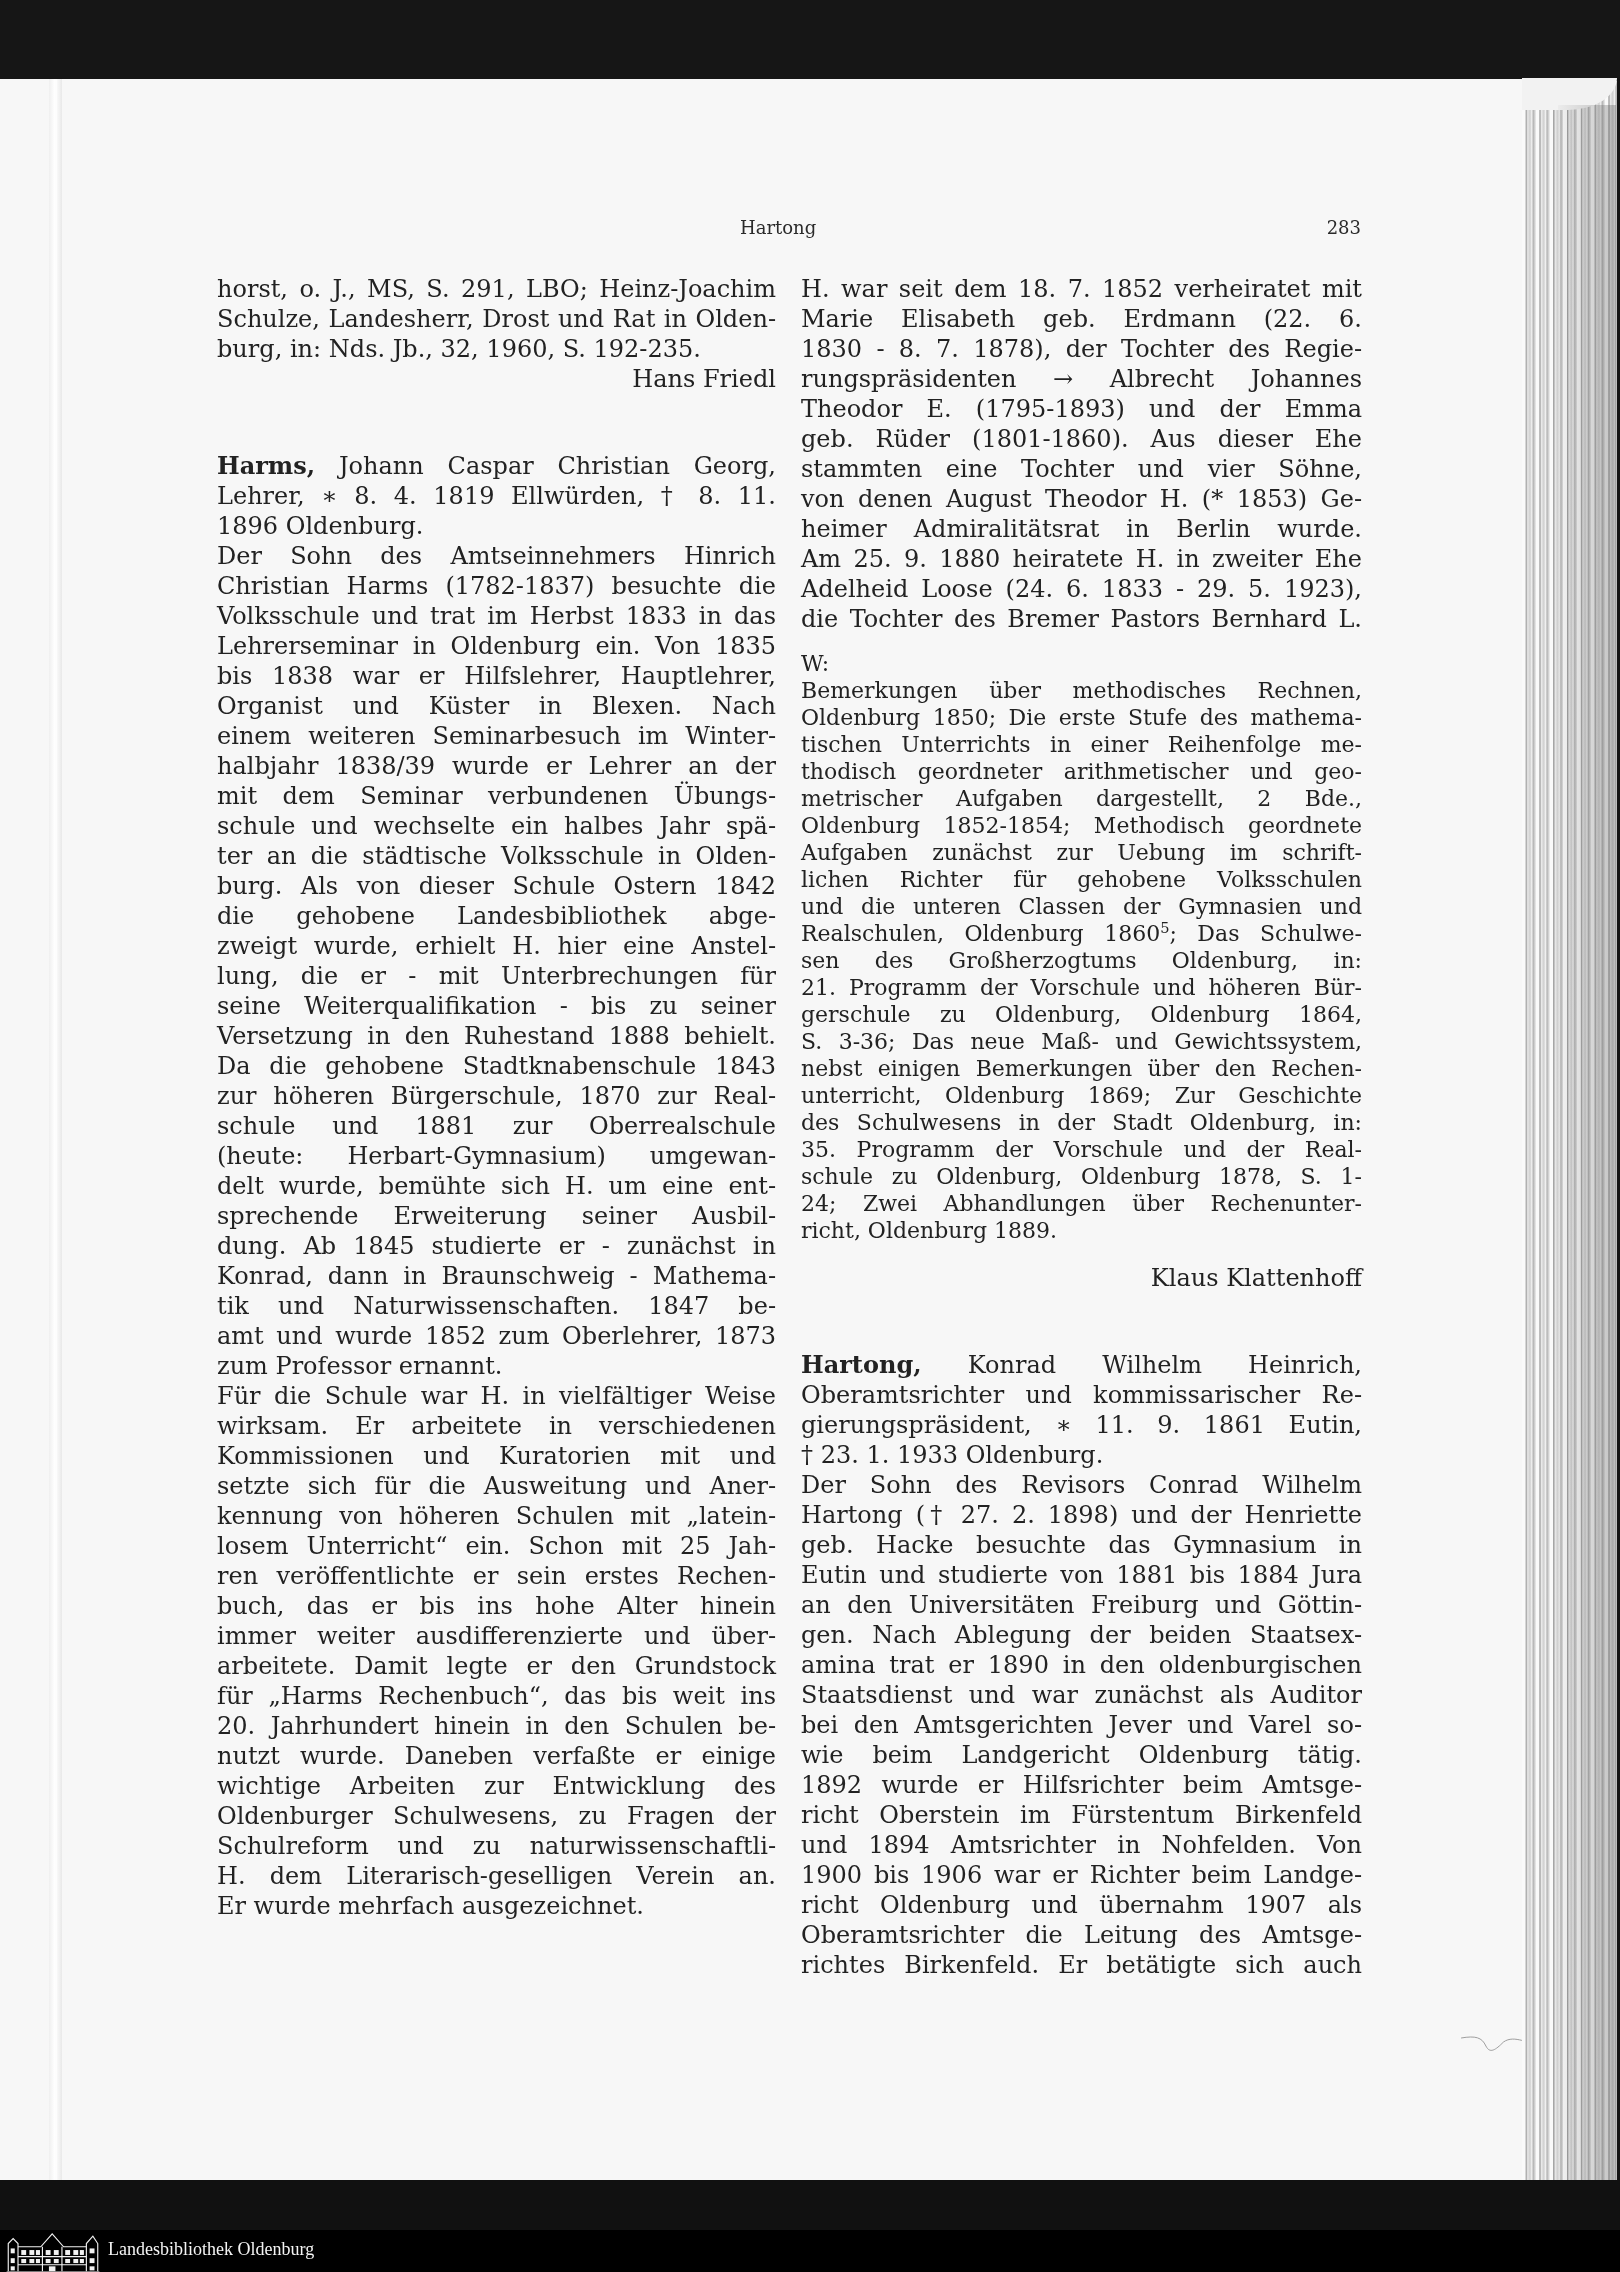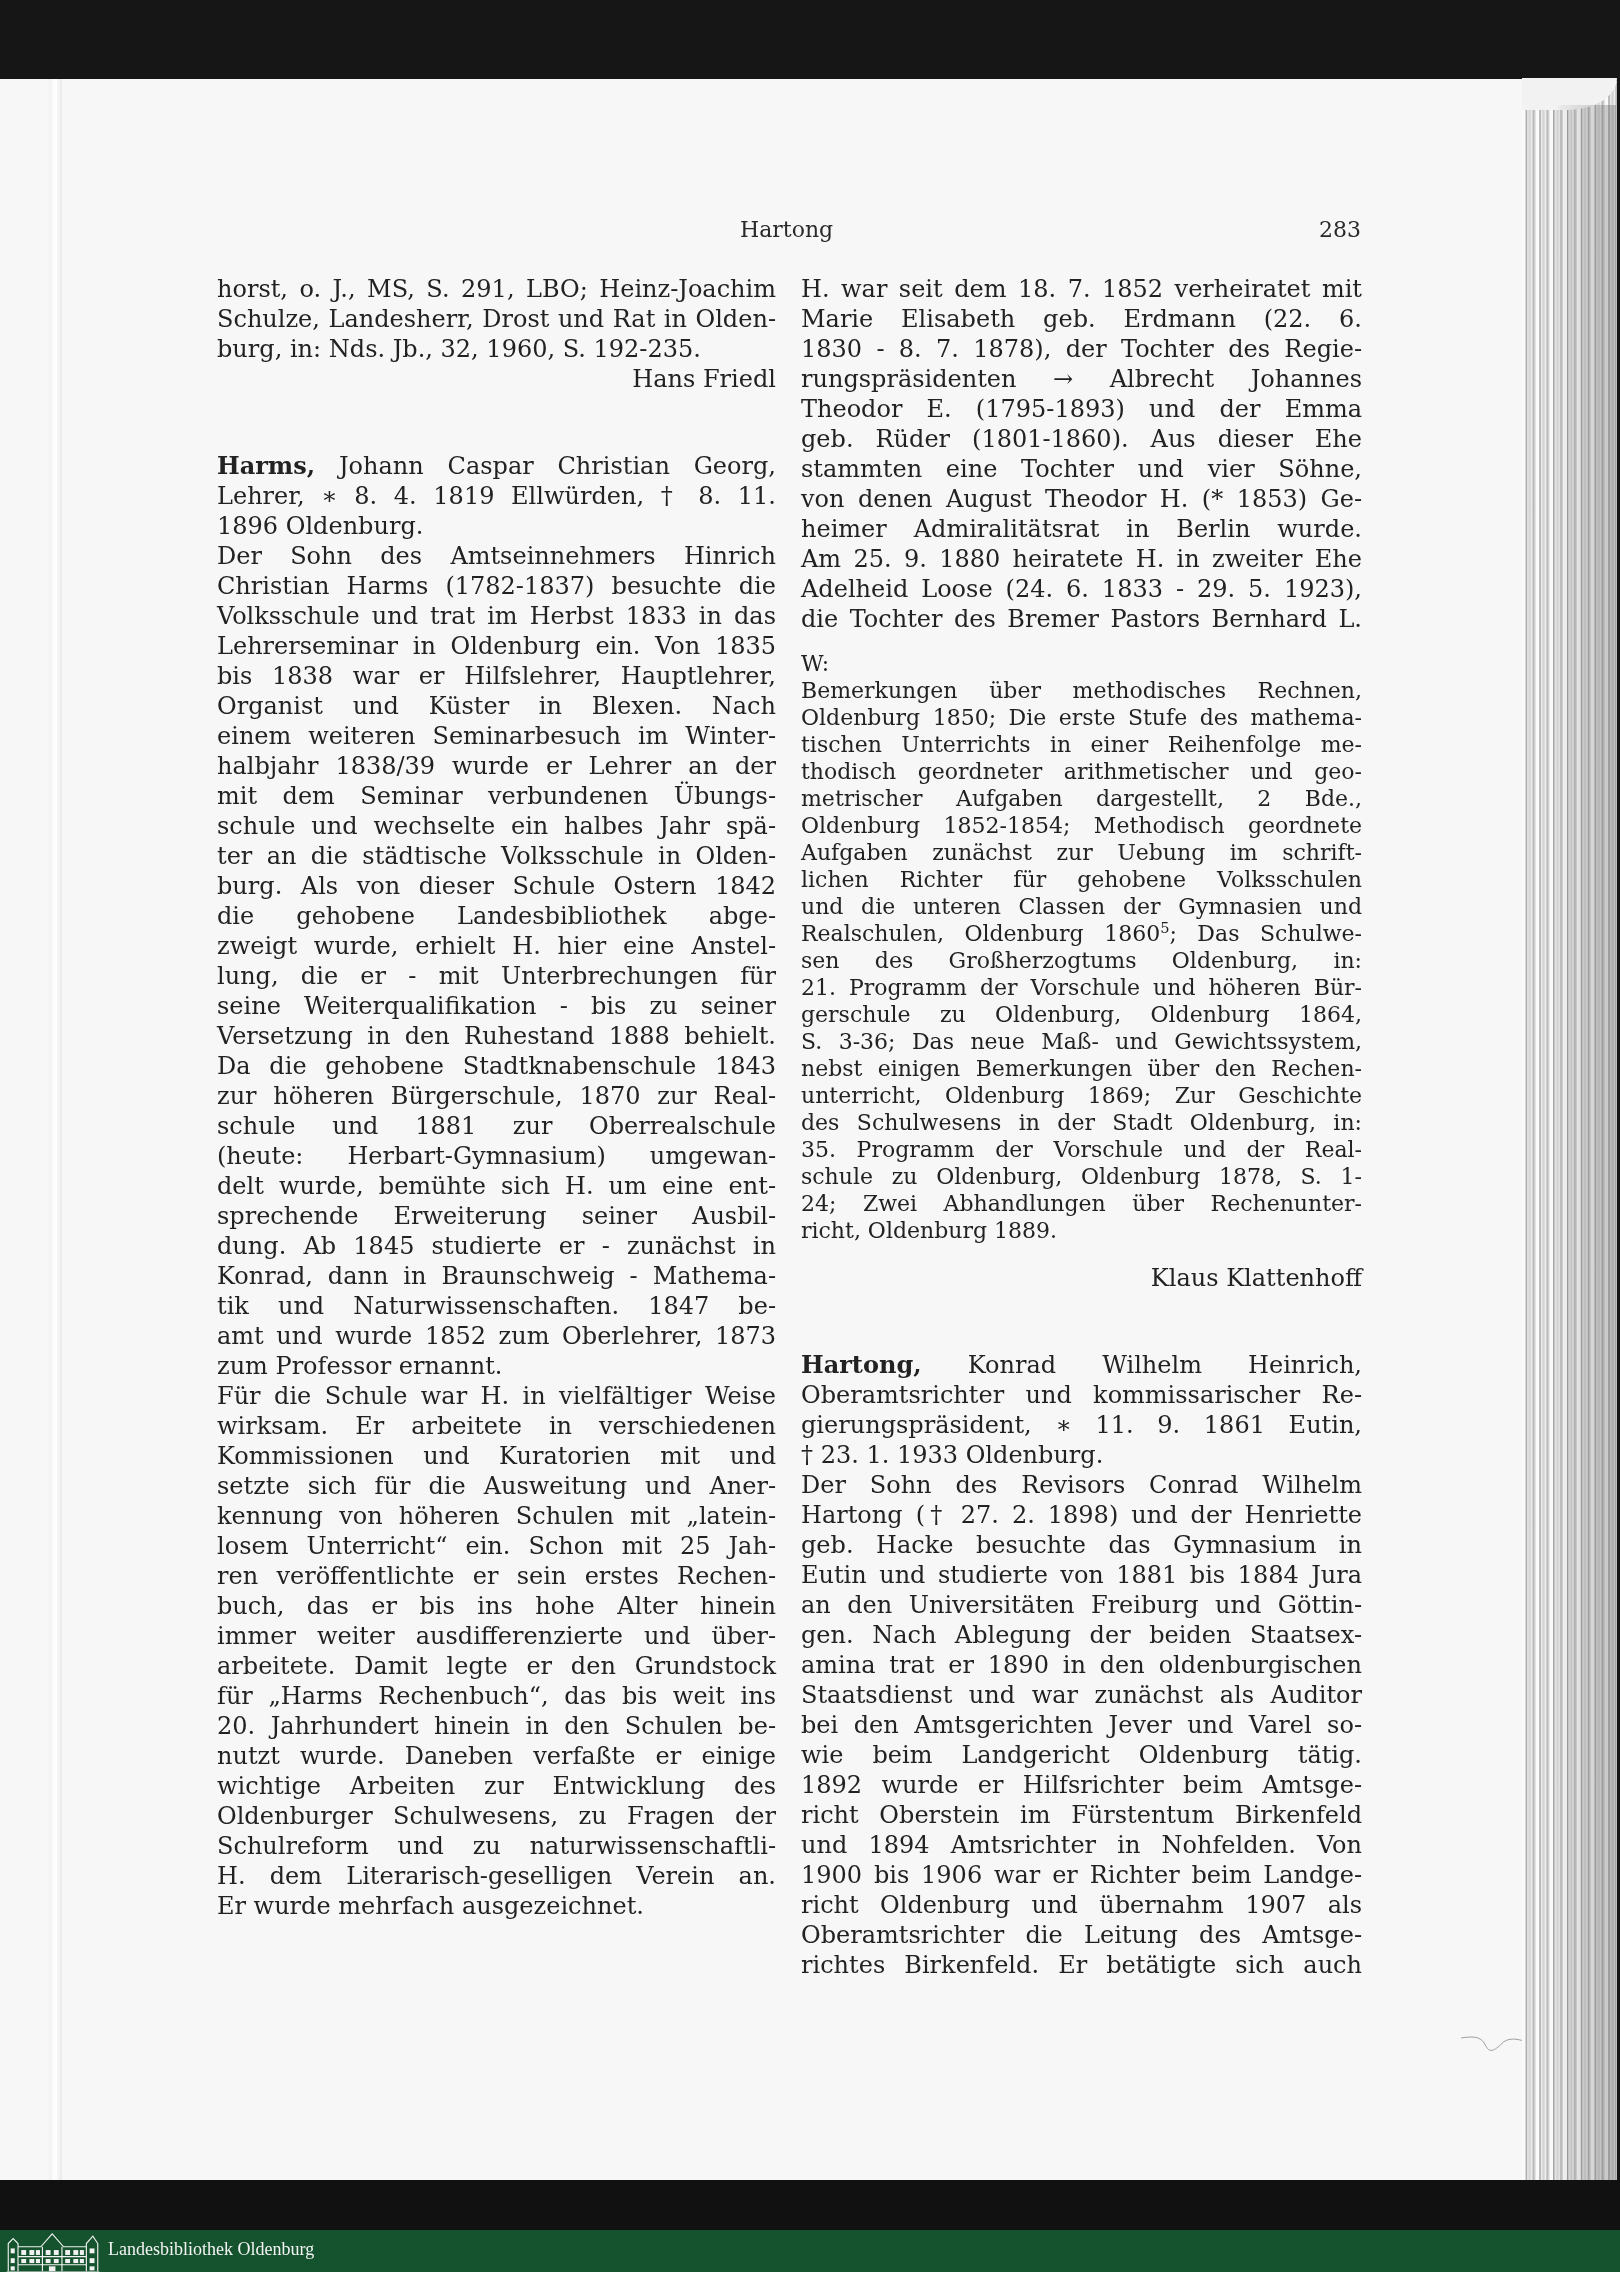--- a/index.html
+++ b/index.html
@@ -28,21 +28,21 @@
     position: absolute; left: 36px; top: 24px; width: 58px; height: 2075px;
     background: linear-gradient(to right, rgba(120,120,120,0.05), rgba(90,90,90,0.35));
   }
   .page-edges .cap {
     position: absolute; left: 0; top: -3.2px; width: 95px; height: 32px;
     background: #f2f2f2; border-bottom-right-radius: 49px 32px;
   }
 
   .header {
     position: absolute; top: 217px; left: 217px; width: 1144px; height: 41px;
-    font-size: 22px; color: #2a2a2a;
+    font-size: 18px; color: #2a2a2a;
   }
   .header .running-title { position: absolute; left: 523px; top: 0; }
   .header .page-number { position: absolute; right: 0; top: 0; }
 
   .col {
     position: absolute; top: 274px;
     font-size: 24px; line-height: 30px; color: #222;
     text-align: justify;
   }
   .col.left { left: 217px; width: 559px; }
@@ -50,21 +50,21 @@
   .col .line { display: block; text-align: justify; text-align-last: justify; white-space: nowrap; }
   .col .line.last { text-align-last: left; }
   .col .line.right-align { text-align: center; text-align-last: right; }
   .gap-sm { height: 16px; }
   .gap-lg { height: 57px; }
   .col b { font-weight: bold; }
   .sup { font-size: 14.6px; vertical-align: super; line-height: 0; }
 
   .footer {
     position: absolute; left: 0; top: 2230px; width: 1621px; height: 42px;
-    background: #14532d;
+    background: #000000;
   }
   .footer .logo { position: absolute; left: 4.9px; top: 1.6px; width: 96px; height: 41px; }
   .footer .label {
     position: absolute; left: 108px; top: 9px; font-size: 18px; color: #f4f4f4;
     font-family: "Liberation Serif", "DejaVu Serif", serif;
   }
   .pencil-mark { position: absolute; left: 1459px; top: 2034px; }
 </style>
 </head>
 <body>

